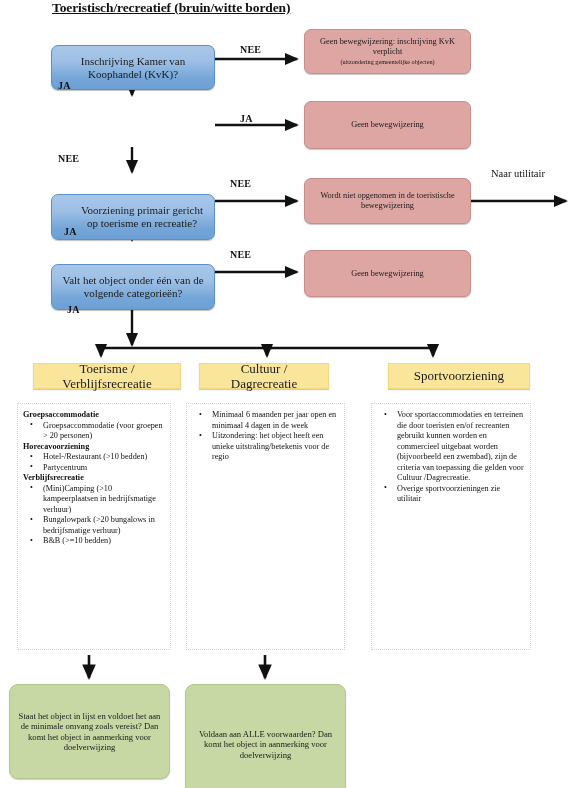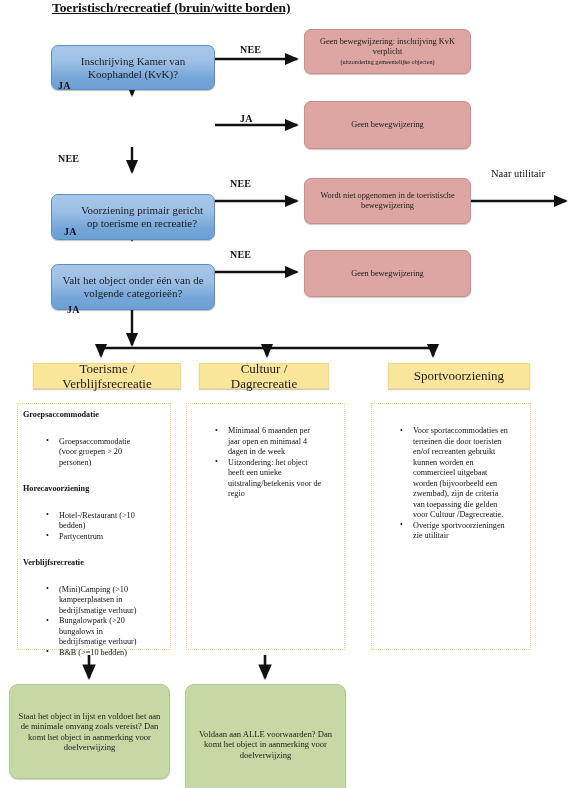--- a/index.html
+++ b/index.html
@@ -114,21 +114,21 @@
     line-height: 1.28;
     color: #111111;
   }
   .panel .hdr {
     font-weight: bold;
     margin: 0;
     padding: 0 0 0 1px;
   }
   .panel ul {
     list-style: none;
-    margin: 16px;
+    margin: 0;
     padding: 0;
   }
   .panel li {
     position: relative;
     padding-left: 21px;
     margin: 0 0 0 0;
   }
   .panel li::before {
     content: "\2022";
     position: absolute;

